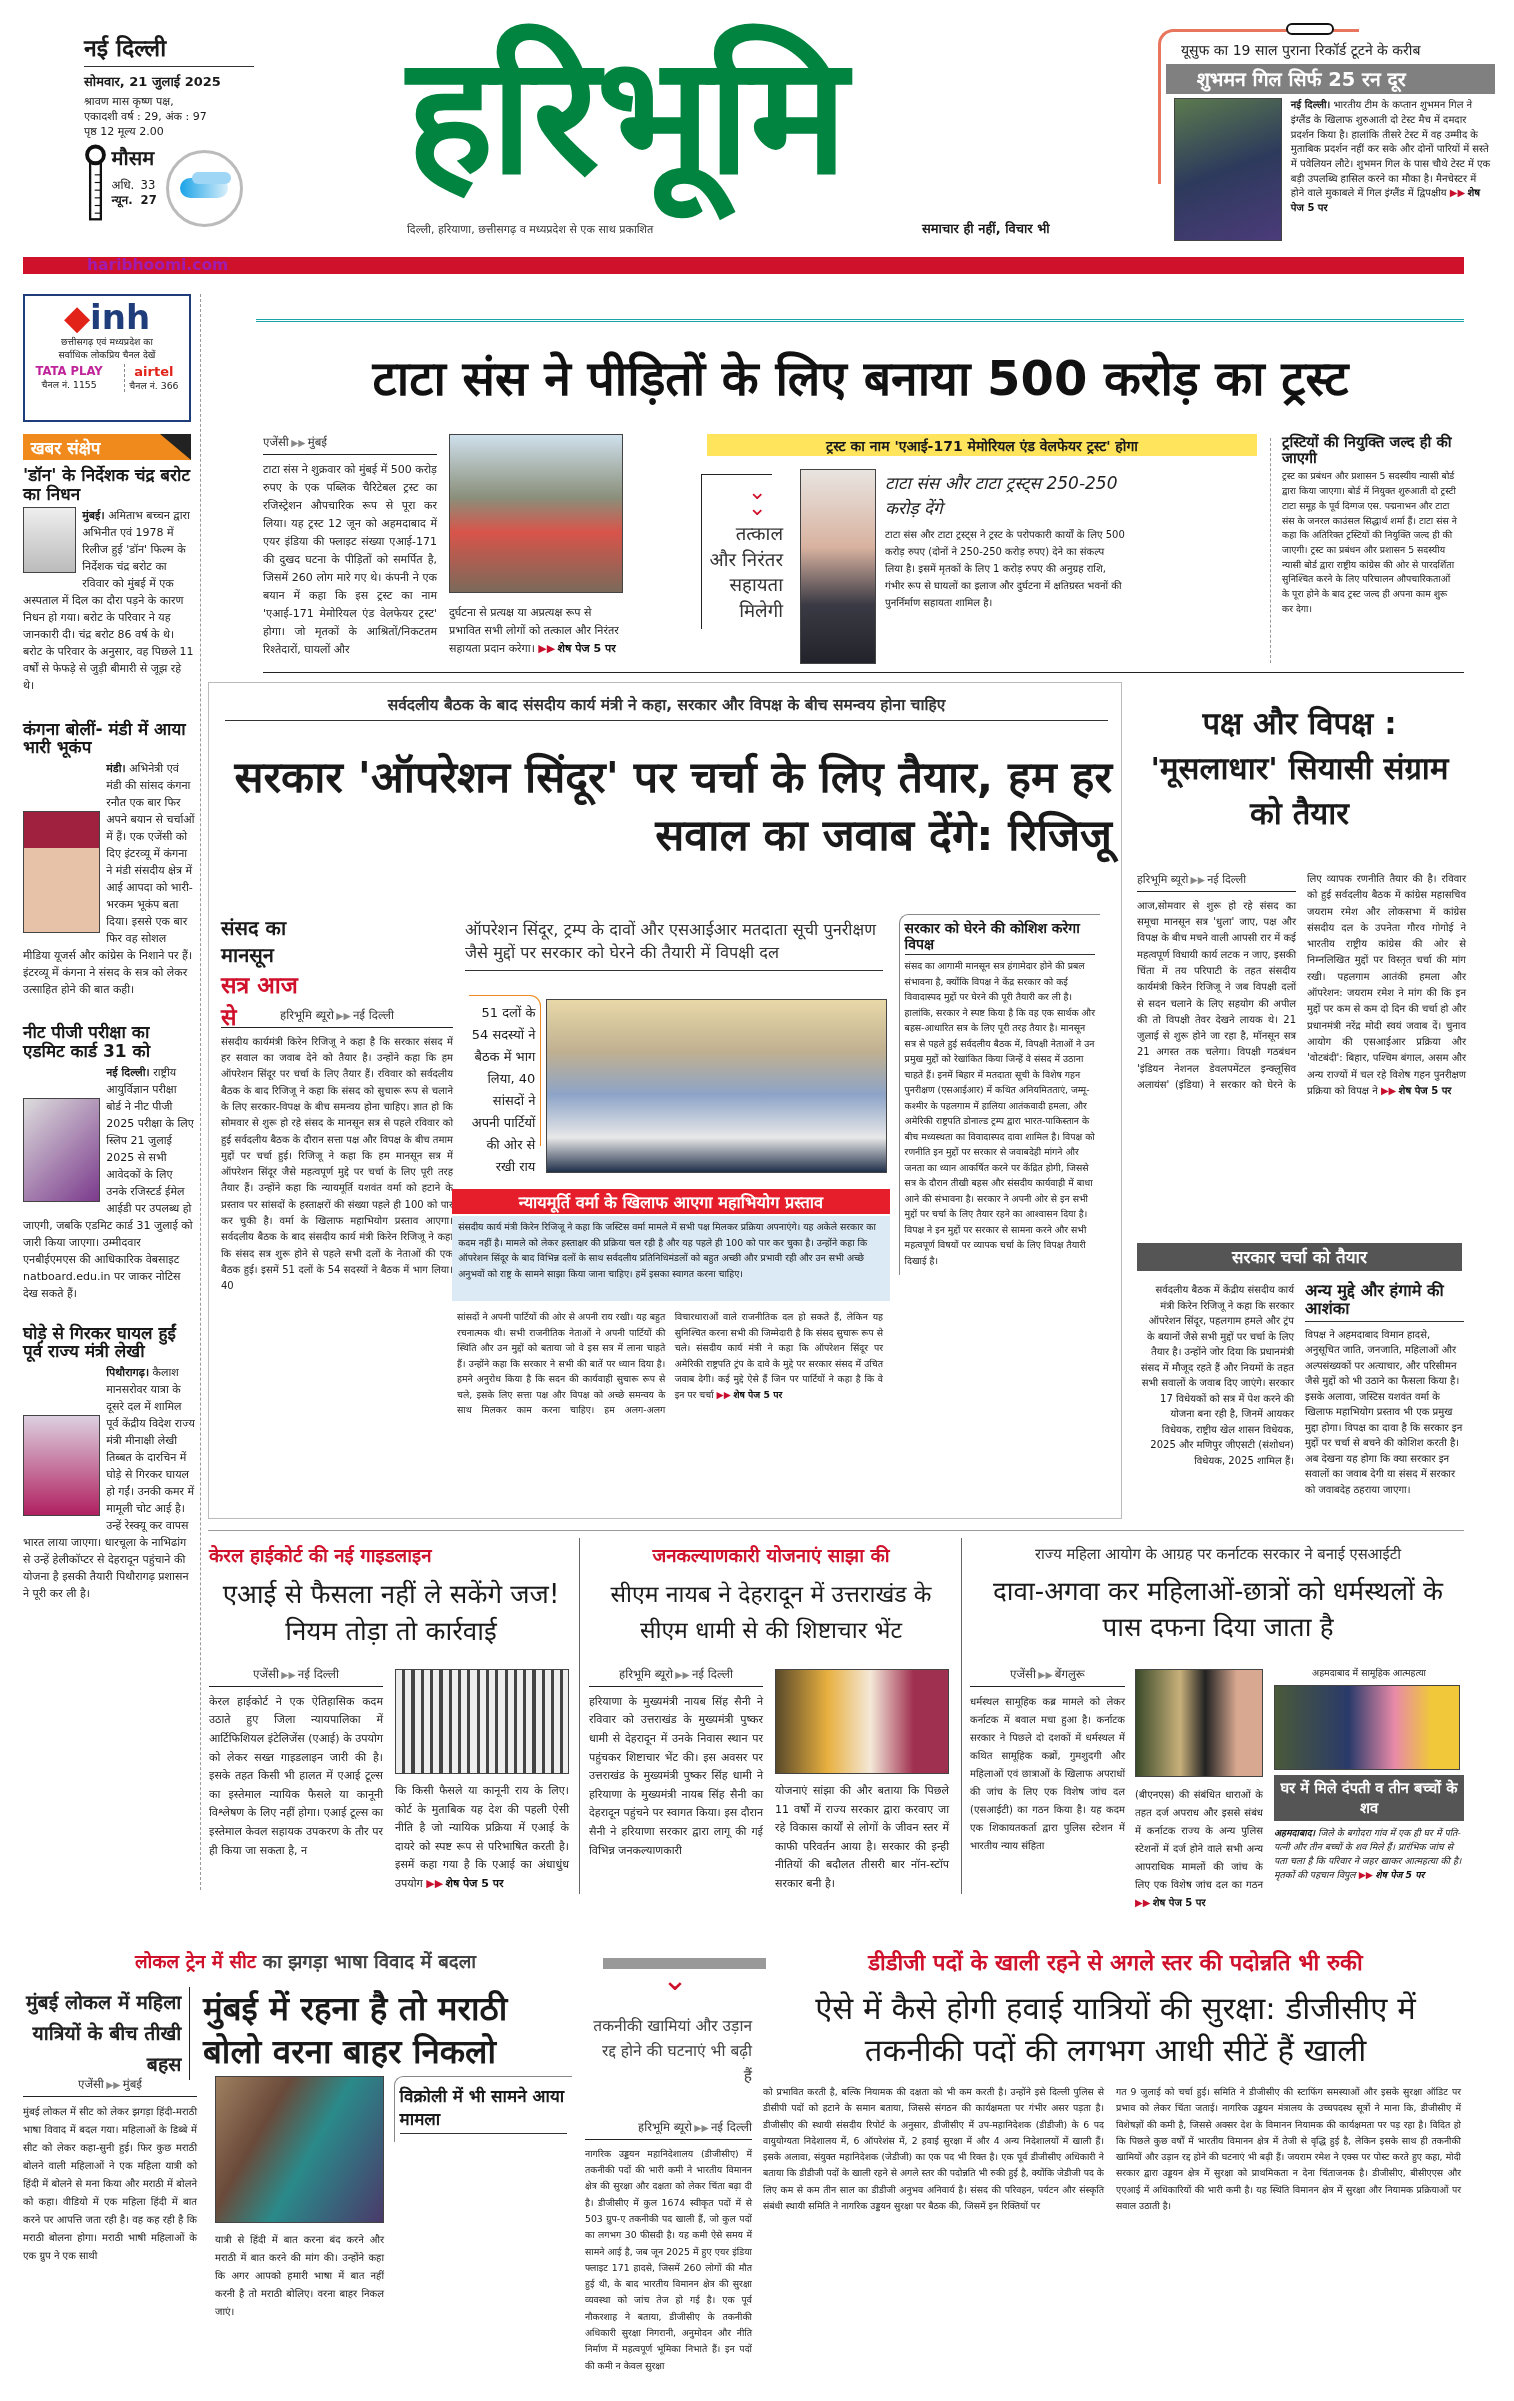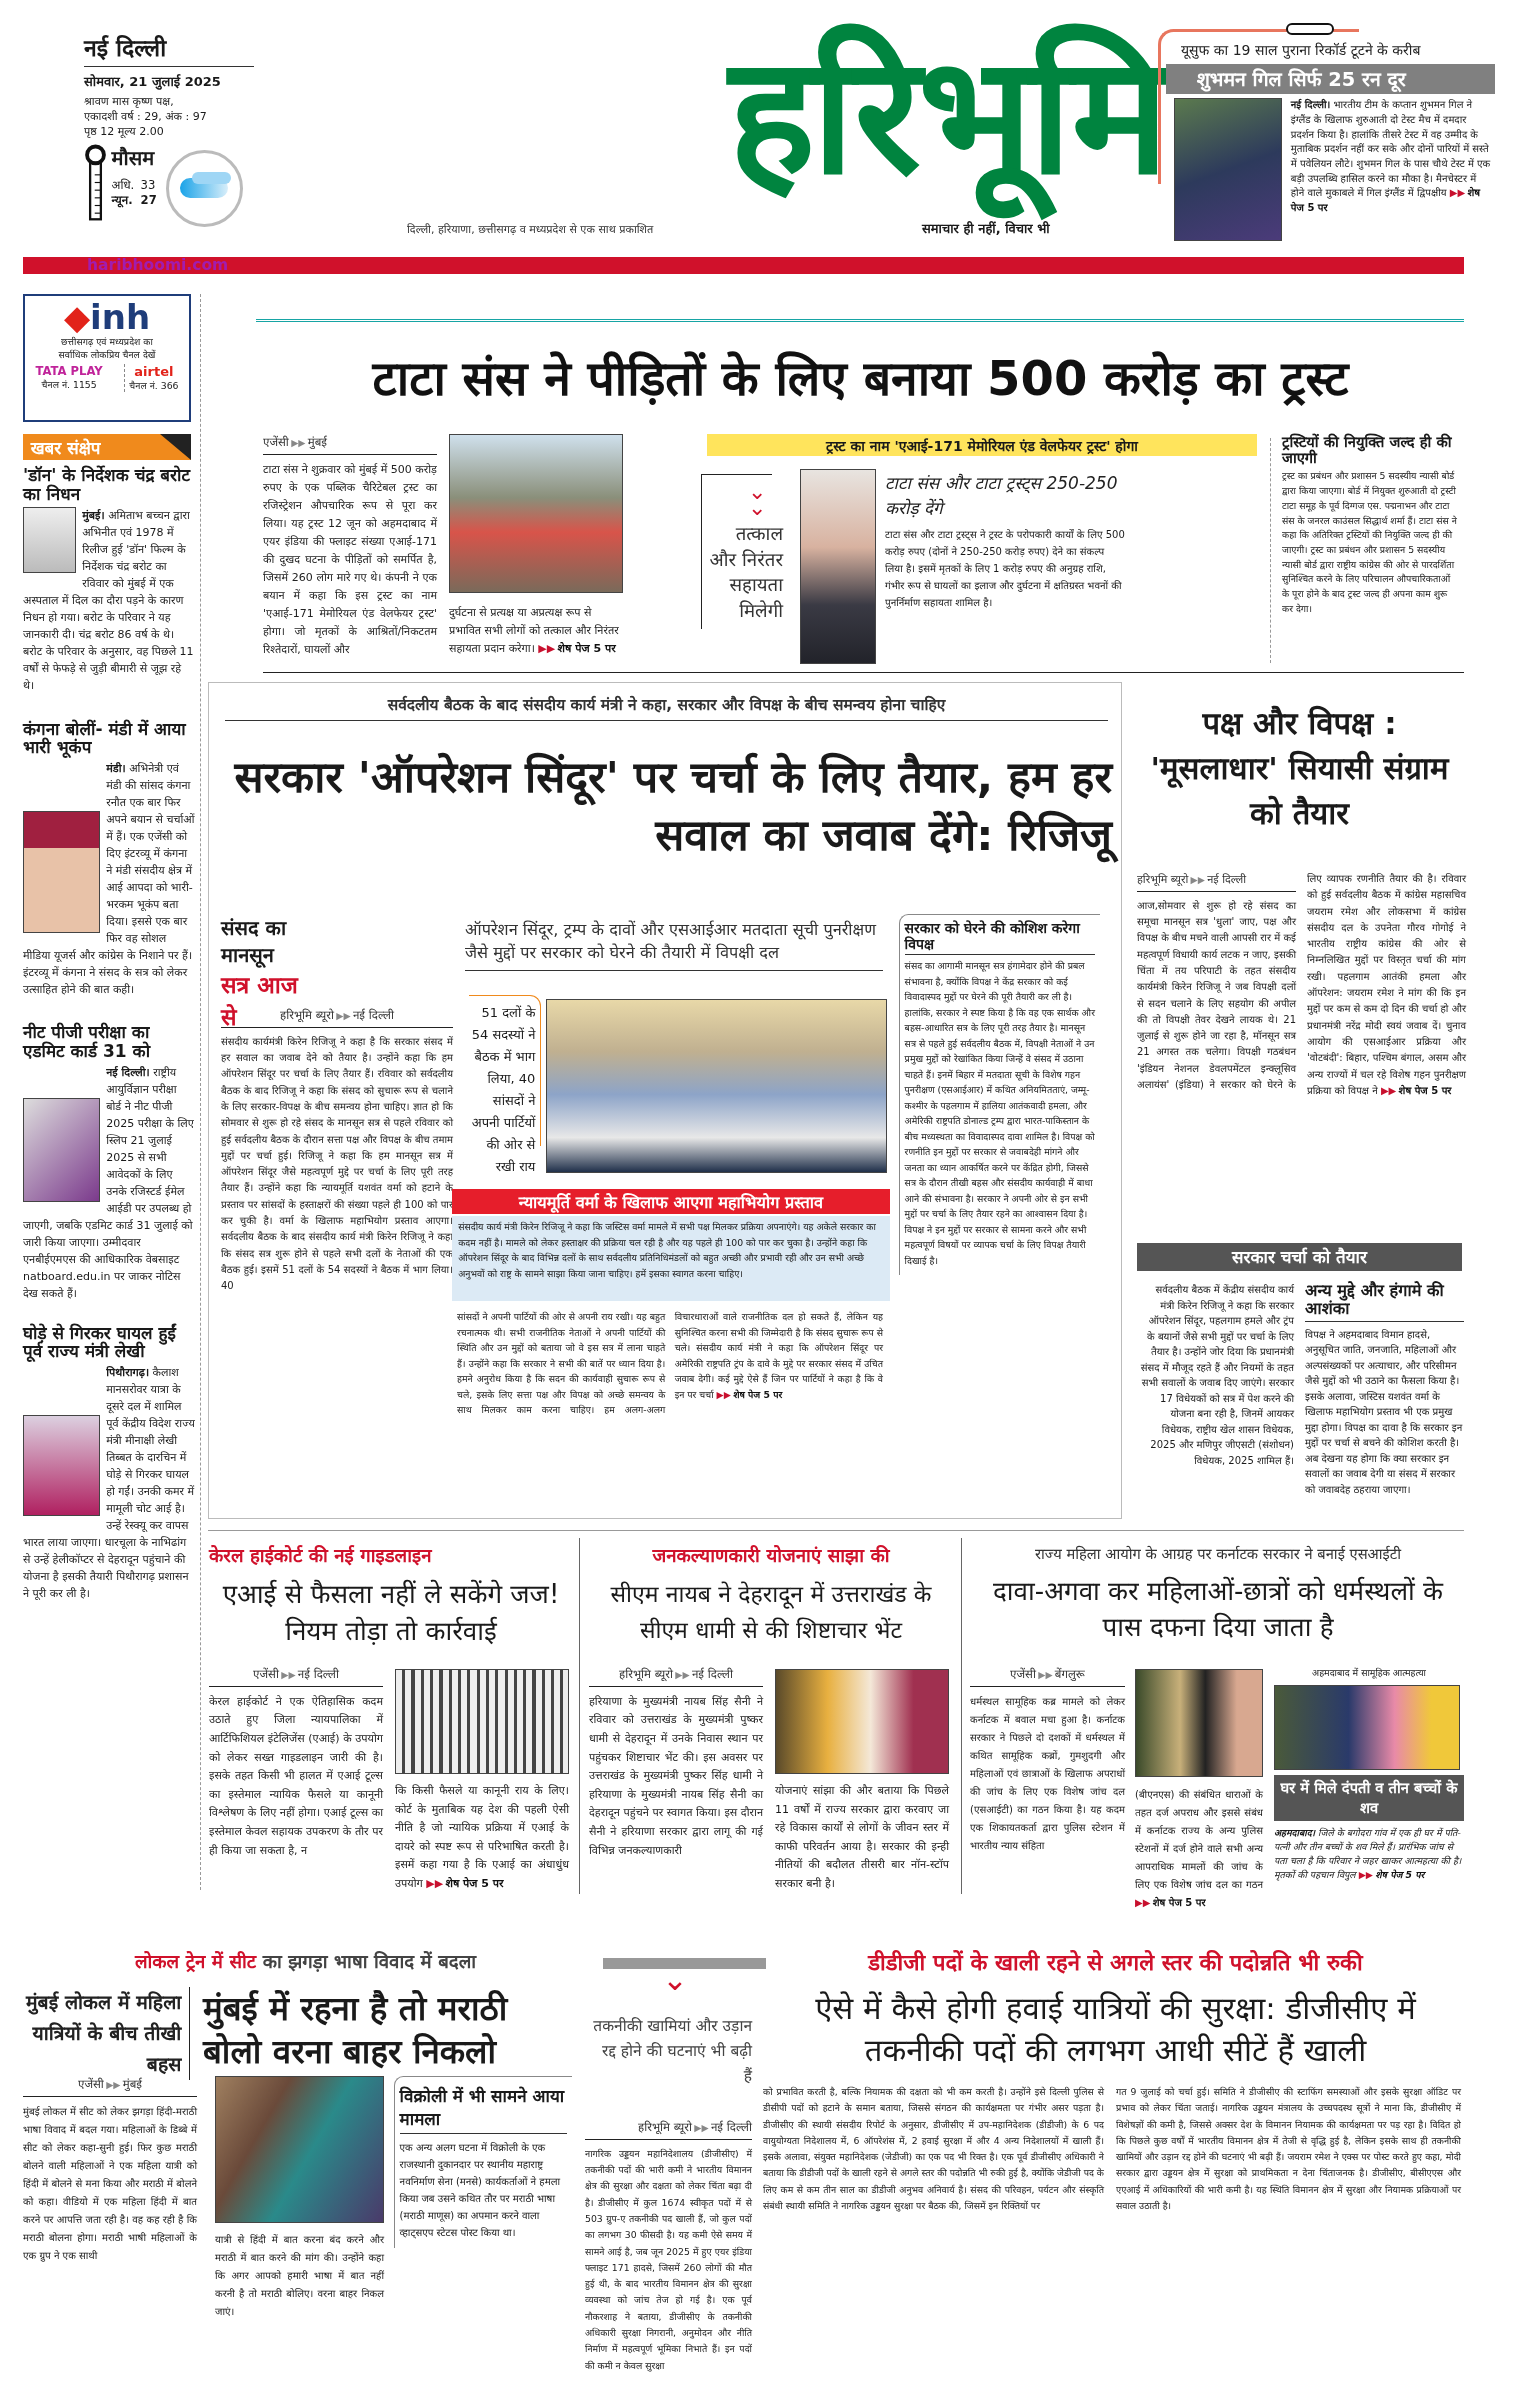--- a/index.html
+++ b/index.html
@@ -44,21 +44,21 @@
       <div style="font-size:11.6px;font-weight:normal;margin-top:6.2px"><span style="display:inline-block;width:29px">अधि.</span><span>33</span></div>
       <div style="font-size:11.6px;font-weight:bold"><span style="display:inline-block;width:29px">न्यून.</span><span>27</span></div>
     </div>
     <div style="margin-left:9.3px;margin-top:6.2px;width:77px;height:77px;border:3.9px solid #bbb;border-radius:50%;position:relative">
       <div style="position:absolute;left:11px;top:25px;width:48px;height:20px;border-radius:11px;background:linear-gradient(90deg,#1aa3e8,#d8eefa)"></div>
       <div style="position:absolute;left:23px;top:18.6px;width:39px;height:12.4px;border-radius:7.7px;background:#9fd6f5"></div>
     </div>
   </div>
 </div>
 
-<div class="abs" style="left:407px;top:23px;width:759px;height:209px;text-align:right">
+<div class="abs" style="left:407px;top:23px;width:759px;height:209px;text-align:left">
   <div style="font-size:163px;line-height:186px;font-weight:bold;color:#00843f;letter-spacing:-3.1px">हरिभूमि</div>
 </div>
 <div class="abs" style="left:407px;top:221px;font-size:11px;color:#333">दिल्ली, हरियाणा, छत्तीसगढ़ व मध्यप्रदेश से एक साथ प्रकाशित</div>
 <div class="abs" style="left:922px;top:219px;font-size:13px;font-weight:bold">समाचार ही नहीं, विचार भी</div>
 
 <div class="abs" style="left:1158px;top:23px;width:345px;height:232px">
   <div style="position:absolute;left:0;top:6.2px;width:201px;height:155px;border-top:3.1px solid #e8765e;border-left:3.1px solid #e8765e;border-top-left-radius:15.5px"></div>
   <div style="position:absolute;left:128px;top:0;width:48px;height:12.4px;border:2.3px solid #111;border-radius:7.7px;background:#fff"></div>
   <div style="position:relative;padding:17px 0 0 23px;font-size:14px;color:#222">यूसुफ का 19 साल पुराना रिकॉर्ड टूटने के करीब</div>
   <div style="position:relative;margin:4.6px 0 0 7.7px;background:#808080;color:#fff;font-size:19.4px;font-weight:bold;padding:1.5px 0 1.5px 31px;width:329px">शुभमन गिल सिर्फ 25 रन दूर</div>
@@ -254,21 +254,20 @@
 <div class="abs" style="left:23px;top:1987px;width:167px;text-align:right;font-size:19.4px;line-height:31px;font-weight:bold;color:#222;border-right:1.5px solid #222;padding-right:7.7px">मुंबई लोकल में महिला यात्रियों के बीच तीखी बहस</div>
 <h1 class="abs" style="left:203px;top:1987px;width:372px;font-size:33px;line-height:43px">मुंबई में रहना है तो मराठी बोलो वरना बाहर निकलो</h1>
 <div class="abs" style="left:23px;top:2076px;width:174px">
   <div class="byline" style="text-align:center"><span>एजेंसी</span><span class="arr">▶▶</span><span>मुंबई</span></div>
   <div class="body-text" style="font-size:10px;line-height:18px">मुंबई लोकल में सीट को लेकर झगड़ा हिंदी-मराठी भाषा विवाद में बदल गया। महिलाओं के डिब्बे में सीट को लेकर कहा-सुनी हुई। फिर कुछ मराठी बोलने वाली महिलाओं ने एक महिला यात्री को हिंदी में बोलने से मना किया और मराठी में बोलने को कहा। वीडियो में एक महिला हिंदी में बात करने पर आपत्ति जता रही है। वह कह रही है कि मराठी बोलना होगा। मराठी भाषी महिलाओं के एक ग्रुप ने एक साथी</div>
 </div>
 <div class="abs photo" style="left:215px;top:2076px;width:169px;height:147px;background:linear-gradient(120deg,#a08060 0%,#6a4a3a 30%,#2a8a8a 55%,#4a3a6a 100%)"></div>
 <div class="abs" style="left:215px;top:2231px;width:169px;font-size:10px;line-height:18px;text-align:justify">यात्री से हिंदी में बात करना बंद करने और मराठी में बात करने की मांग की। उन्होंने कहा कि अगर आपको हमारी भाषा में बात नहीं करनी है तो मराठी बोलिए। वरना बाहर निकल जाएं।</div>
 <div class="abs" style="left:394px;top:2076px;width:178px;border-left:1.5px solid #888;border-top:1.5px solid #888;border-top-left-radius:9.3px;padding:7.7px 4.6px">
   <h3 style="font-size:17px;line-height:23px;border-bottom:1.5px solid #333;padding-bottom:2.3px">विक्रोली में भी सामने आया मामला</h3>
-  <div style="font-size:10px;line-height:17px;margin-top:4.6px">एक अन्य अलग घटना में विक्रोली के एक राजस्थानी दुकानदार पर स्थानीय महाराष्ट्र नवनिर्माण सेना (मनसे) कार्यकर्ताओं ने हमला किया जब उसने कथित तौर पर मराठी भाषा (मराठी माणूस) का अपमान करने वाला व्हाट्सएप स्टेटस पोस्ट किया था।</div>
 </div>
 
 <div class="abs" style="left:603px;top:1958px;width:163px;height:11px;background:#999"></div>
 <div class="abs" style="left:771px;top:1946px;width:689px;font-size:22px;font-weight:bold;color:#d0112b;text-align:center">डीडीजी पदों के खाली रहने से अगले स्तर की पदोन्नति भी रुकी</div>
 <h1 class="abs" style="left:771px;top:1987px;width:689px;font-size:31px;line-height:42px;text-align:center;font-weight:normal">ऐसे में कैसे होगी हवाई यात्रियों की सुरक्षा: डीजीसीए में तकनीकी पदों की लगभग आधी सीटें हैं खाली</h1>
 <div class="abs" style="left:662px;top:1968px;font-size:31px;color:#d0112b;line-height:23px">⌄</div>
 <div class="abs" style="left:589px;top:2014px;width:163px;font-size:15.5px;line-height:25px;text-align:right;color:#444">तकनीकी खामियां और उड़ान रद्द होने की घटनाएं भी बढ़ी हैं</div>
 <div class="abs" style="left:585px;top:2119px;width:167px">
   <div class="byline" style="text-align:right"><span>हरिभूमि ब्यूरो</span><span class="arr">▶▶</span><span>नई दिल्ली</span></div>
   <div class="body-text" style="font-size:9.3px;line-height:16.3px">नागरिक उड्डयन महानिदेशालय (डीजीसीए) में तकनीकी पदों की भारी कमी ने भारतीय विमानन क्षेत्र की सुरक्षा और दक्षता को लेकर चिंता बढ़ा दी है। डीजीसीए में कुल 1674 स्वीकृत पदों में से 503 ग्रुप-ए तकनीकी पद खाली हैं, जो कुल पदों का लगभग 30 फीसदी है। यह कमी ऐसे समय में सामने आई है, जब जून 2025 में हुए एयर इंडिया फ्लाइट 171 हादसे, जिसमें 260 लोगों की मौत हुई थी, के बाद भारतीय विमानन क्षेत्र की सुरक्षा व्यवस्था को जांच तेज हो गई है। एक पूर्व नौकरशाह ने बताया, डीजीसीए के तकनीकी अधिकारी सुरक्षा निगरानी, अनुमोदन और नीति निर्माण में महत्वपूर्ण भूमिका निभाते हैं। इन पदों की कमी न केवल सुरक्षा</div>

